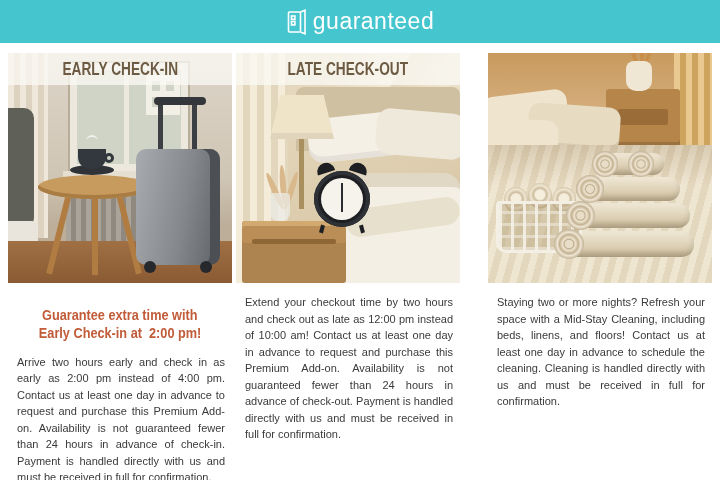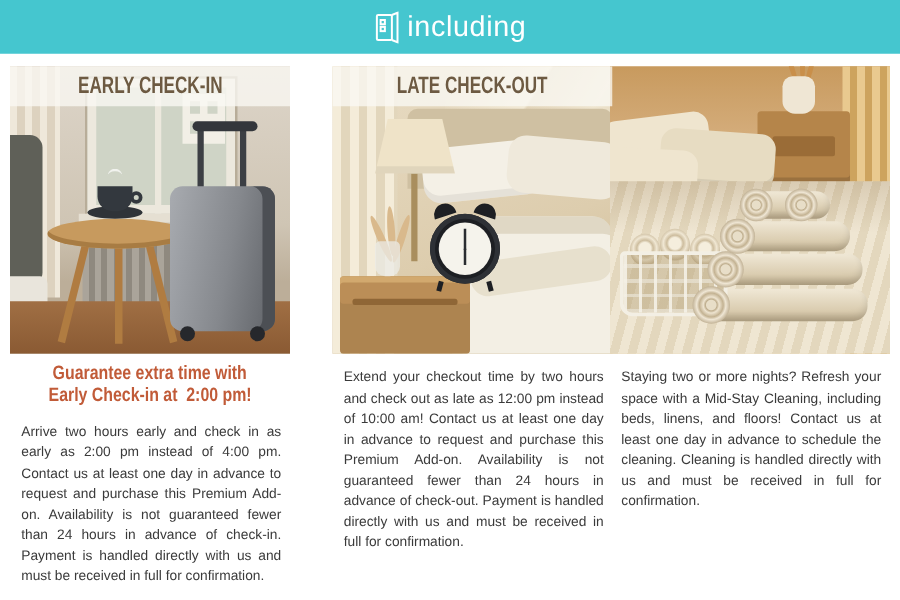--- a/index.html
+++ b/index.html
@@ -9,30 +9,30 @@
 
   
   .topbar { position:absolute; top:0; left:0; width:720px; height:43px;
             background:#45c6cf; display:flex; align-items:center; justify-content:center; }
   .logo { display:flex; align-items:center; gap:5px; color:#ffffff; }
   .logo svg { display:block; }
   .brand-text { font-size:23px; font-weight:400; letter-spacing:.5px; color:#ffffff; }
 
   
   .col { position:absolute; top:53px; width:240px; height:427px; }
-  .col1 { left:0; } .col2 { left:258px; } .col3 { left:480px; }
+  .col1 { left:0; } .col2 { left:228px; } .col3 { left:480px; }
 
   .photo { position:relative; width:224px; height:230px; margin:0 8px; overflow:hidden;padding-left:45px; }
 
   .banner { position:absolute; top:0; left:0; right:0; height:32px; z-index:30;
             background:rgba(250,248,243,.78); display:flex; align-items:center; justify-content:center; }
   .banner span { font-weight:bold; font-size:19px; color:#6d5a42; letter-spacing:0;
                  transform:scaleX(.72); white-space:nowrap; }
 
-  .headline { margin-top:7px; text-align:center; color:#c15b38; font-weight:bold;
+  .headline { margin-top:23px; text-align:center; color:#c15b38; font-weight:bold;
               font-size:15.5px; line-height:1.18; }
   .headline span { display:inline-block; transform:scaleX(.82); white-space:pre-wrap; }
 
   .bodytext { margin:11px 15px 0 17px; font-size:11px; line-height:1.5;
               color:#3a3a3a; text-align:justify; }
 
   
   .abs { position:absolute; }
 
   
@@ -128,21 +128,21 @@
   <header class="topbar">
     <div class="logo">
       <span>
         <svg width="22" height="26" viewBox="0 0 20 26" fill="none" stroke="#ffffff" stroke-width="1.6">
           <rect x="1.5" y="3" width="12" height="20" rx="1"></rect>
           <rect x="4.5" y="7" width="3.4" height="3.4"></rect>
           <rect x="4.5" y="12.5" width="3.4" height="3.4"></rect>
           <path d="M13.5 3 L18 1.2 V24.8 L13.5 23"></path>
         </svg>
       </span>
-      <span class="brand-text">including</span>
+      <span class="brand-text">guaranteed</span>
     </div>
   </header>
 
   <section class="col col1">
     <figure class="photo scene1">
       <div class="abs s1-window"></div>
       <div class="abs s1-winbar-v"></div>
       <div class="abs s1-building">
         <div class="s1-bpane" style="left:6px;top:6px;"></div>
         <div class="s1-bpane" style="left:20px;top:6px;"></div>

